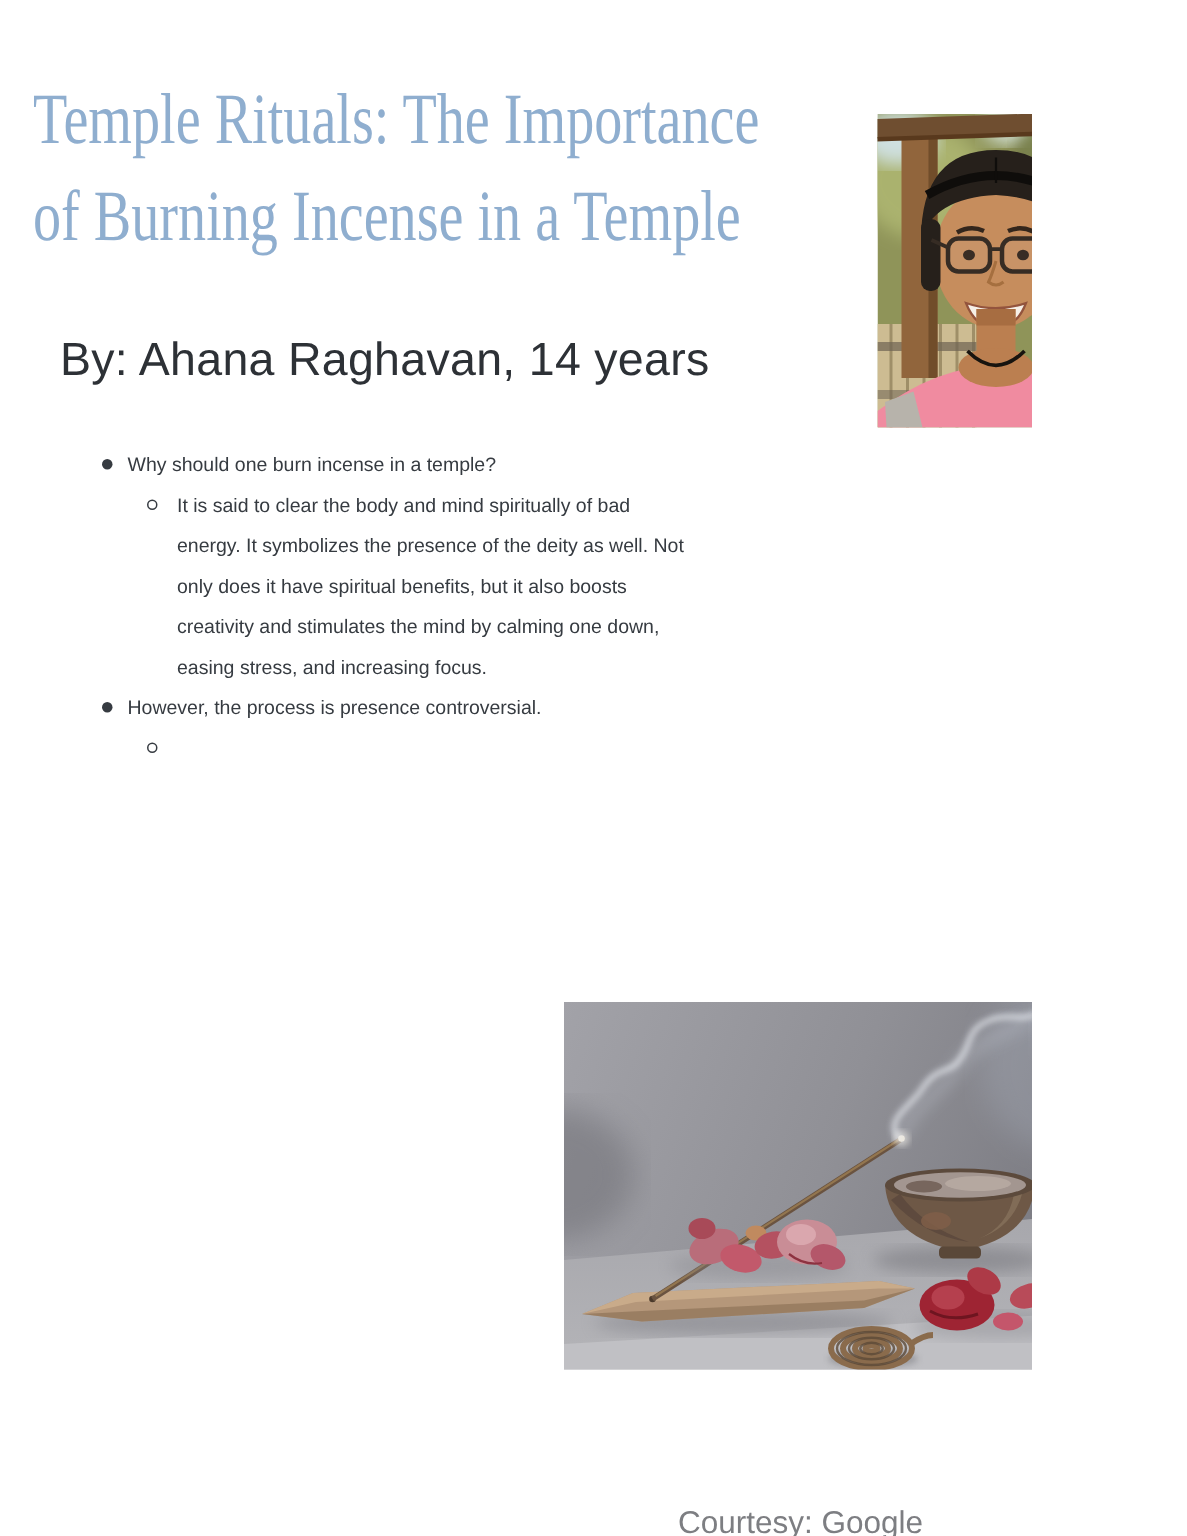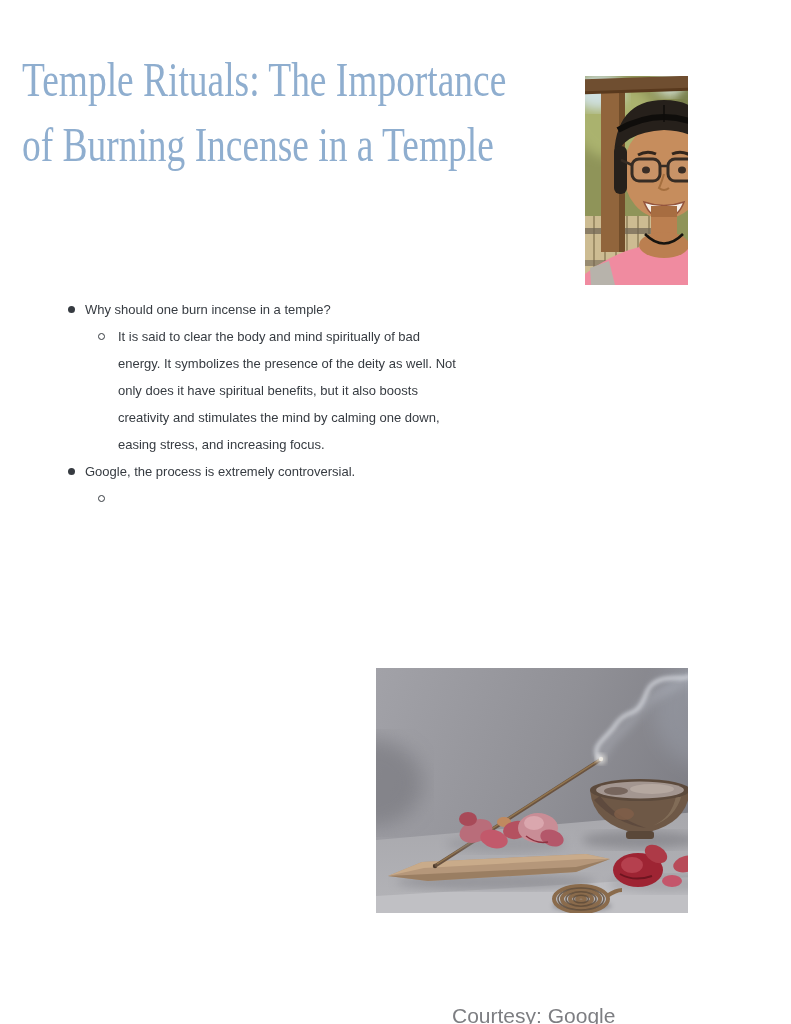--- a/index.html
+++ b/index.html
@@ -27,20 +27,21 @@
   .caption{position:absolute;left:452px;top:960px;font-size:21px;color:#7d7e82;margin-top:44px;}
 </style>
 </head>
 <body>
 
 <div class="page">
 
   <div class="title-line l1">Temple Rituals: The Importance</div>
   <div class="title-line l2">of Burning Incense in a Temple</div>
 
+  <div class="byline">By: Ahana Raghavan, 14 years</div>
 
   <svg class="photo author-photo" viewBox="0 0 193 209" xmlns="http://www.w3.org/2000/svg">
     <defs>
       <filter id="b3">
           <feGaussianBlur stdDeviation="3"></feGaussianBlur>
         </filter>
       <filter id="b6">
           <feGaussianBlur stdDeviation="6"></feGaussianBlur>
         </filter>
     </defs>
@@ -132,21 +133,21 @@
     <div class="row-main">
       <span class="dot"></span>
       <span>Why should one burn incense in a temple?</span>
     </div>
     <div class="row-sub">
       <span class="circ"></span>
       <span>It is said to clear the body and mind spiritually of bad energy. It symbolizes the presence of the deity as well. Not only does it have spiritual benefits, but it also boosts creativity and stimulates the mind by calming one down, easing stress, and increasing focus.</span>
     </div>
     <div class="row-main">
       <span class="dot"></span>
-      <span>Google, the process is extremely controversial.</span>
+      <span>However, the process is presence controversial.</span>
     </div>
     <div class="row-sub">
       <span class="circ"></span>
     </div>
   </div>
 
   <svg class="photo incense-photo" viewBox="0 0 366 245" xmlns="http://www.w3.org/2000/svg">
     <defs>
       <linearGradient id="wall" x1="0" y1="0" x2="1" y2="0.25">
         <stop offset="0" stop-color="#a2a2a8"></stop>

